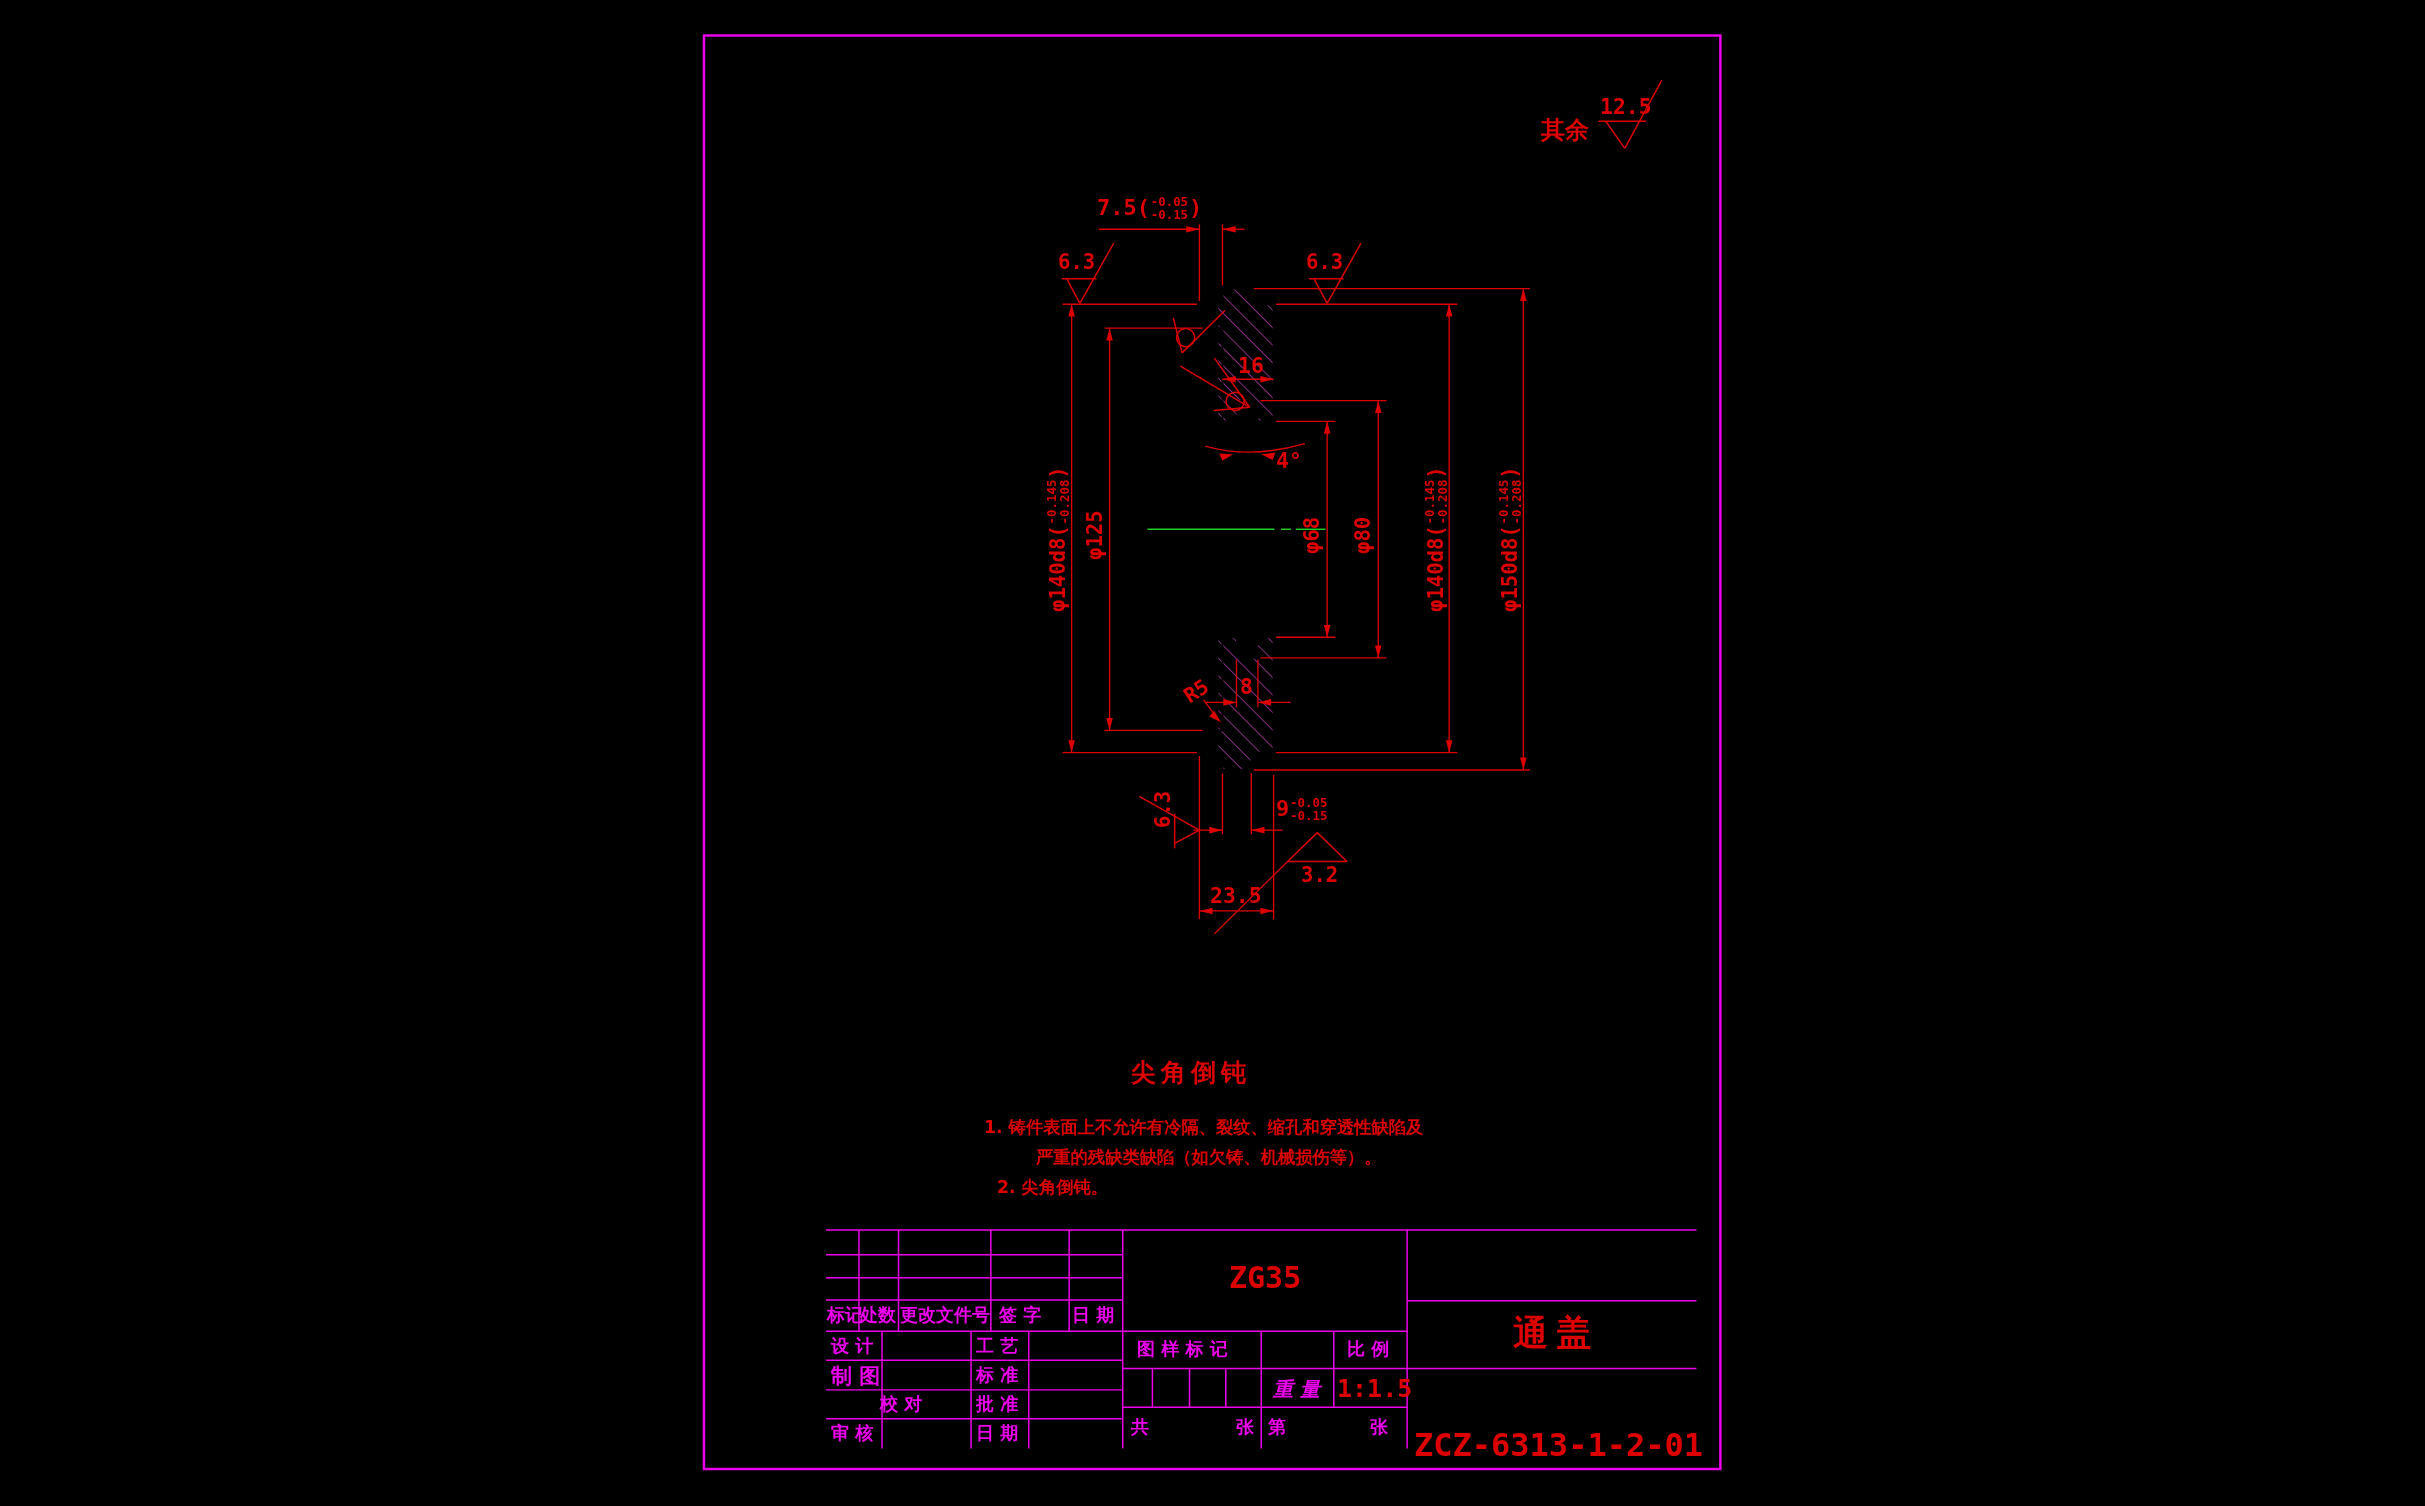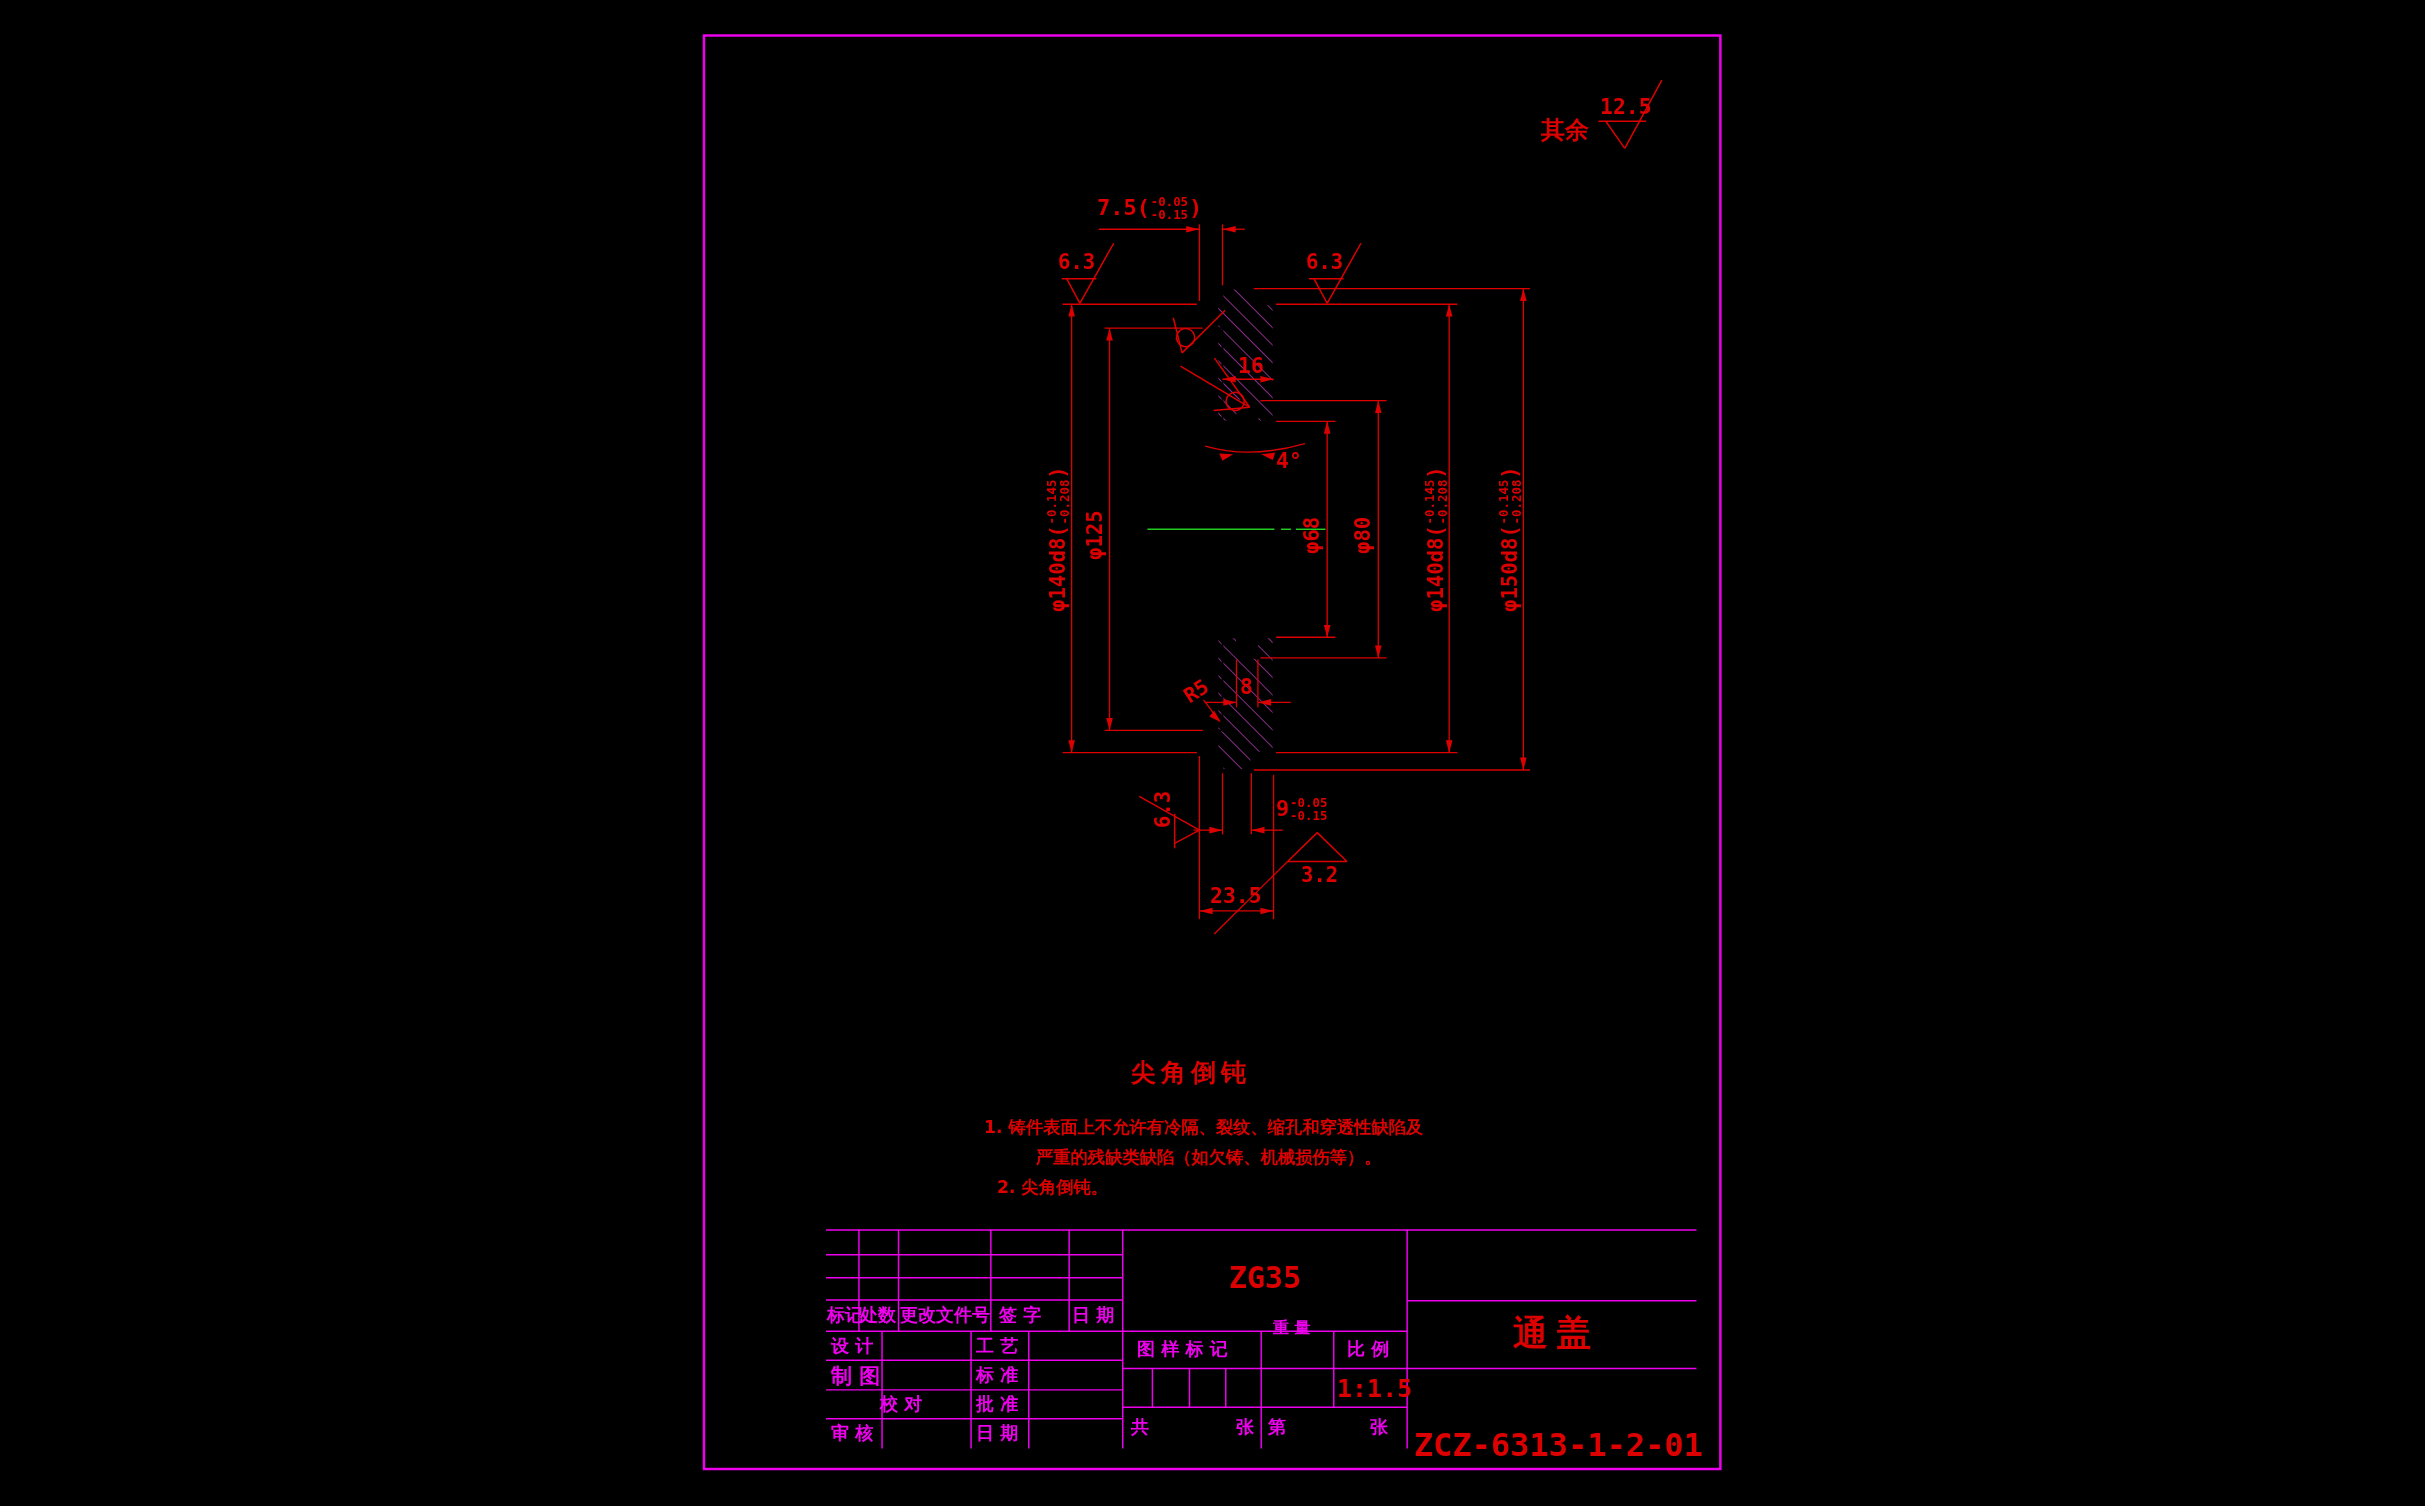--- a/index.html
+++ b/index.html
@@ -280,21 +280,21 @@
 <div class="t mag cjk" style="left:831px;top:1366px;font-size:21px;">制  图</div>
 <div class="t mag cjk" style="left:880px;top:1395px;font-size:18px;">校  对</div>
 <div class="t mag cjk" style="left:831px;top:1424px;font-size:18px;">审  核</div>
 <div class="t mag cjk" style="left:976px;top:1337px;font-size:18px;">工  艺</div>
 <div class="t mag cjk" style="left:976px;top:1366px;font-size:18px;">标  准</div>
 <div class="t mag cjk" style="left:976px;top:1395px;font-size:18px;">批  准</div>
 <div class="t mag cjk" style="left:976px;top:1424px;font-size:18px;">日  期</div>
 
 <div class="t red dimf" style="left:1229px;top:1263px;font-size:30px;">ZG35</div>
 <div class="t mag cjk" style="left:1137px;top:1340px;font-size:18px;">图 样 标 记</div>
-<div class="t mag cjk" style="left:1273px;top:1320px;font-size:16px;">重 量</div>
+<div class="t mag cjk" style="left:1273px;top:1379px;font-size:20px;font-style:italic;">重 量</div>
 <div class="t mag cjk" style="left:1347px;top:1340px;font-size:18px;">比 例</div>
 <div class="t red dimf" style="left:1337px;top:1376px;font-size:25px;">1:1.5</div>
 <div class="t mag cjk" style="left:1131px;top:1418px;font-size:18px;">共</div>
 <div class="t mag cjk" style="left:1236px;top:1418px;font-size:18px;">张</div>
 <div class="t mag cjk" style="left:1268px;top:1418px;font-size:18px;">第</div>
 <div class="t mag cjk" style="left:1370px;top:1418px;font-size:18px;">张</div>
 
 <div class="t red cjk" style="left:1513px;top:1316px;font-size:35px;letter-spacing:8.2px;">通盖</div>
 <div class="t red dimf" style="left:1414px;top:1385px;font-size:32px;margin-top:44px;">ZCZ-6313-1-2-01</div>
 

